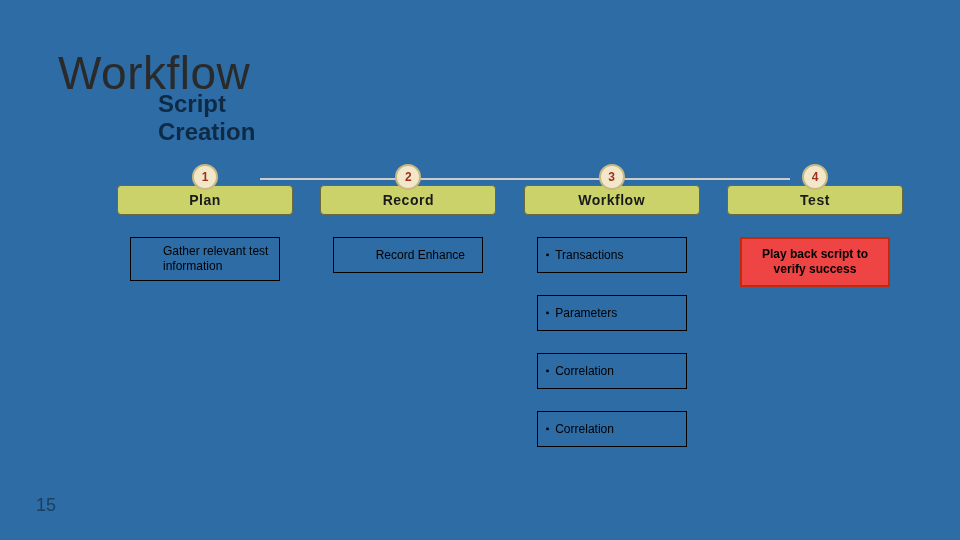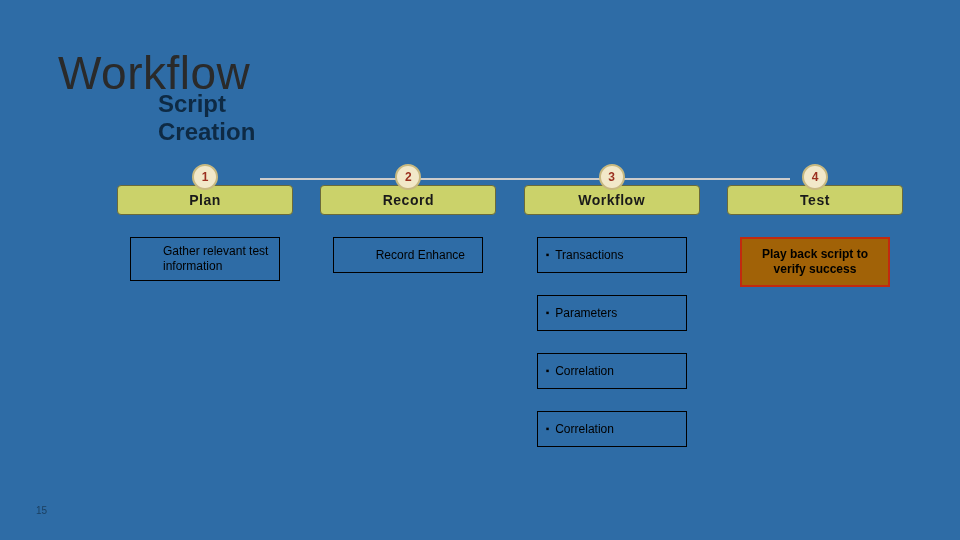--- a/index.html
+++ b/index.html
@@ -103,33 +103,33 @@
     margin-top: 22px;
     line-height: 1.25;
   }
   .box.center { justify-content: center; text-align: left; padding-left: 32px; }
   .box .bullet {
     font-size: 10px;
     margin-right: 6px;
     flex-shrink: 0;
   }
   .box-yellow {
-    background: #a16207;
+    background: #ef4444;
     border: 2px solid #c22a0f;
     font-weight: 700;
     text-align: center;
     justify-content: center;
     padding: 8px 6px;
   }
 
   .page-num {
     position: absolute;
     left: 36px;
     bottom: 24px;
-    font-size: 10px;
+    font-size: 18px;
     color: #1b3f60;
   }
 </style>
 </head>
 <body>
 
 <div class="title-wrap">
   <div class="title-main">Workflow</div>
   <div class="title-sub">Script Creation</div>
 </div>

